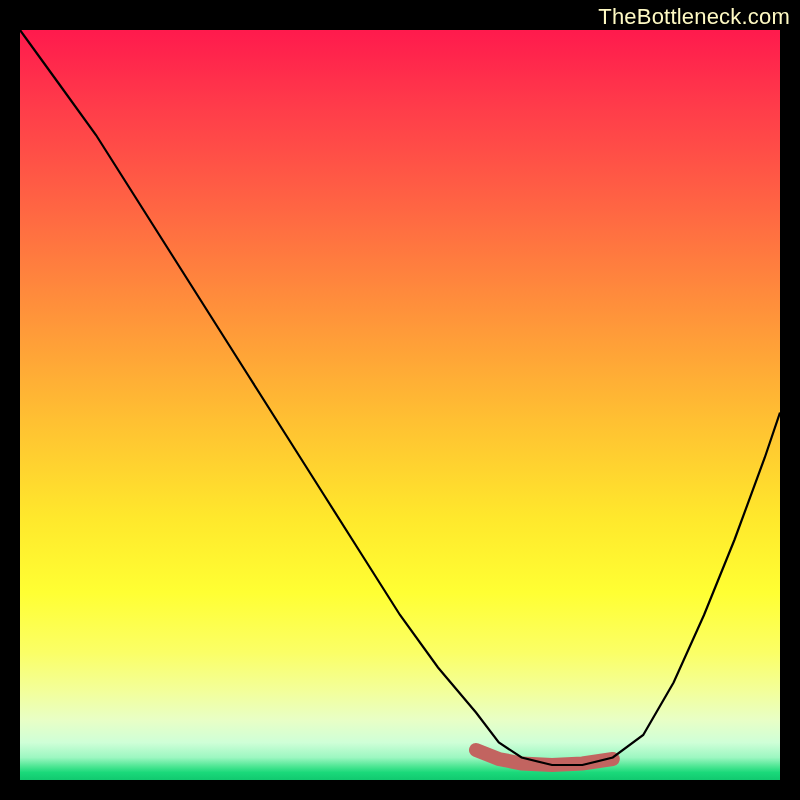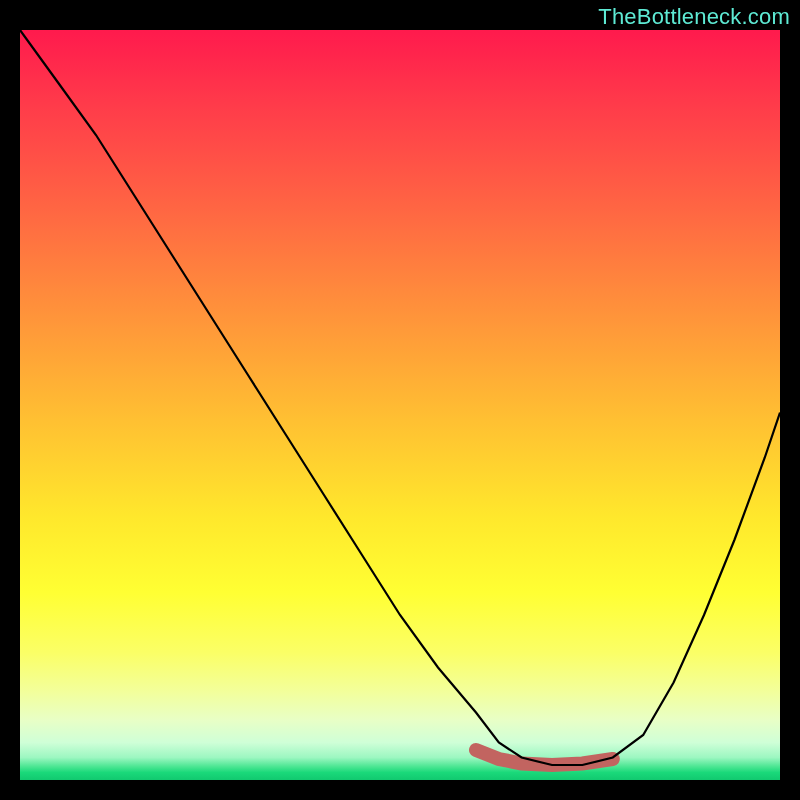--- a/index.html
+++ b/index.html
@@ -48,21 +48,21 @@
   }
   .curve {
     position: absolute;
     inset: 0;
     pointer-events: none;
   }
   .attribution {
     position: absolute;
     top: 4px;
     right: 10px;
-    color: #5eead4;
+    color: #fef9c3;
     font-size: 22px;
     font-weight: 500;
     letter-spacing: 0.2px;
   }
   
   .marker path {
     stroke: #c26460;
     stroke-width: 14;
     stroke-linecap: round;
     fill: none;

